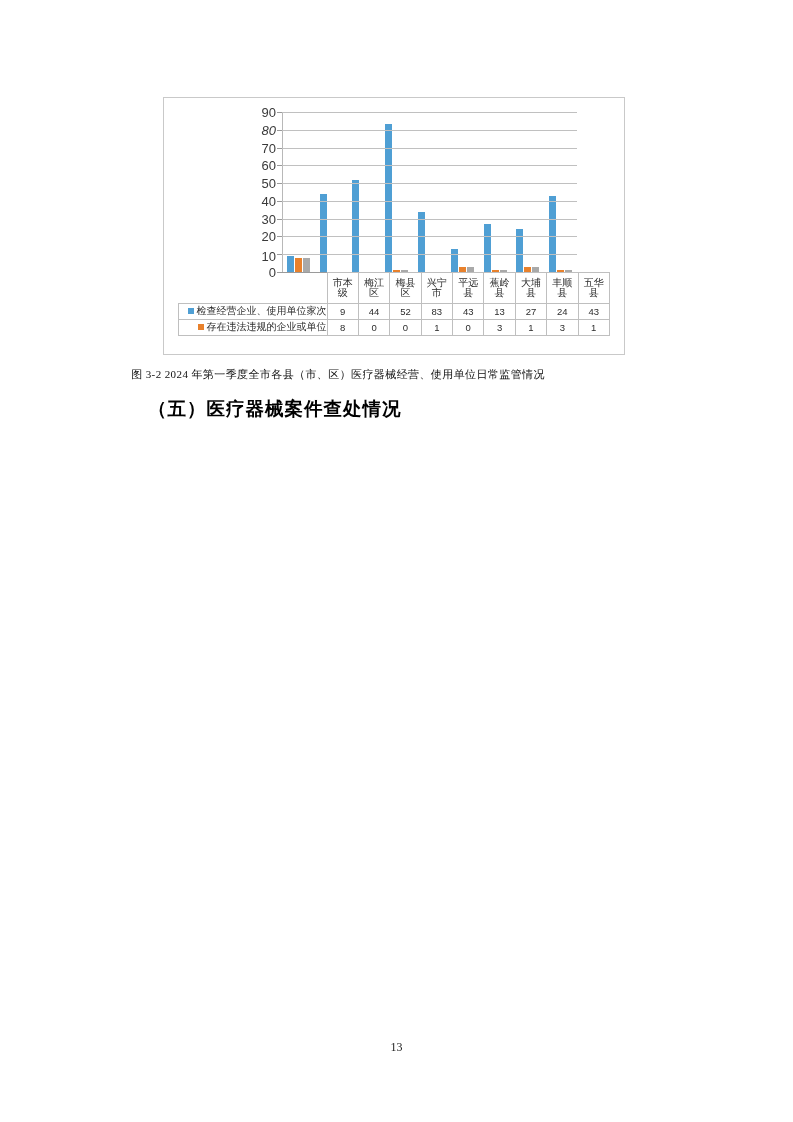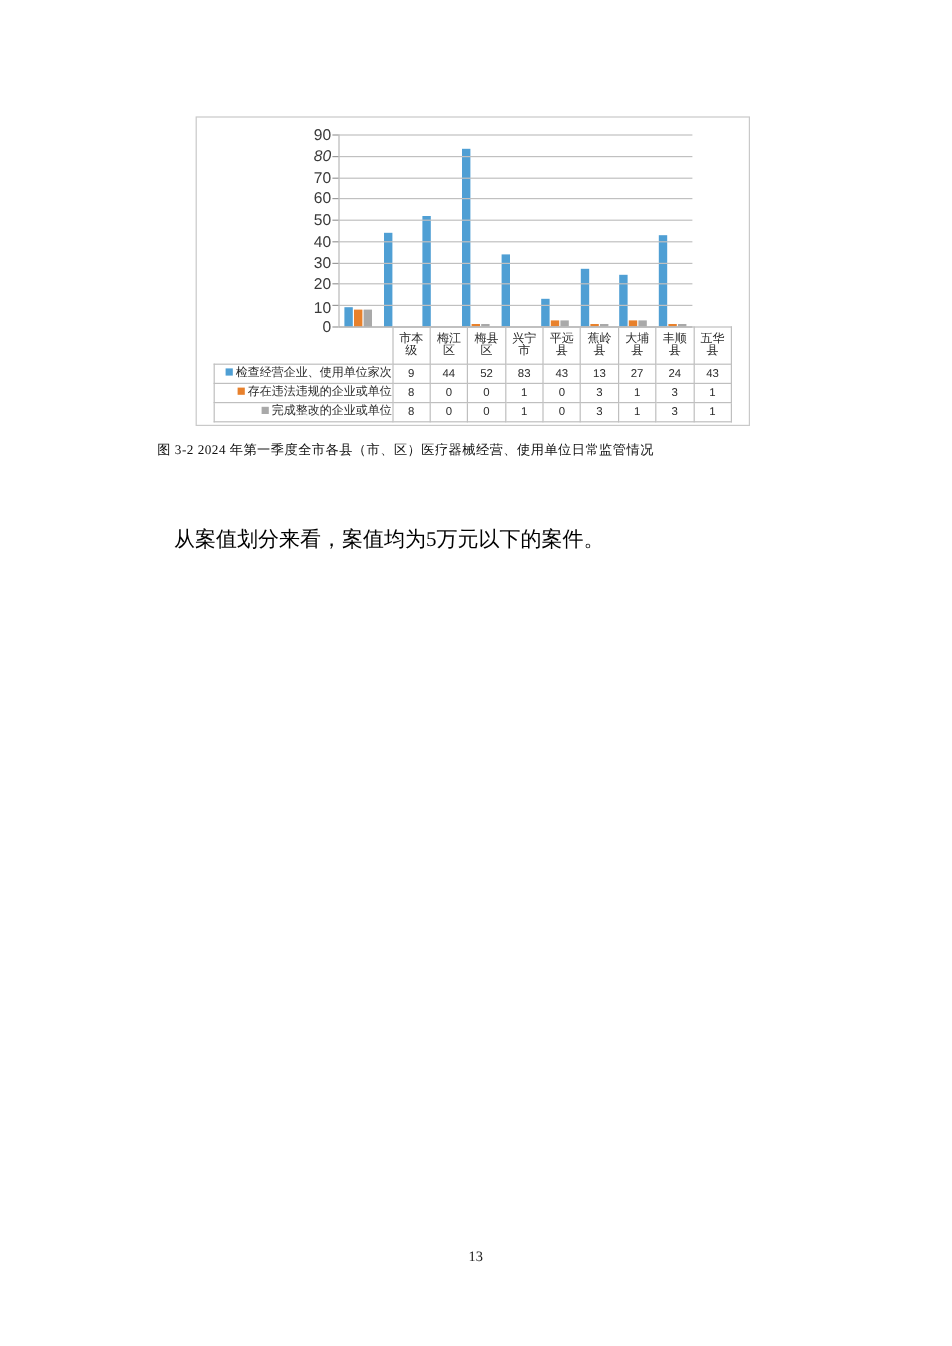--- a/index.html
+++ b/index.html
@@ -356,40 +356,28 @@
               <td>8</td>
               <td>0</td>
               <td>0</td>
               <td>1</td>
               <td>0</td>
               <td>3</td>
               <td>1</td>
               <td>3</td>
               <td>1</td>
             </tr>
-            <tr>
-              <td class="legend-cell"><span class="lg-swatch" style="background: rgb(169, 169, 169);"></span><span>完成整改的企业或单位</span></td>
-              <td>8</td>
-              <td>0</td>
-              <td>0</td>
-              <td>1</td>
-              <td>0</td>
-              <td>3</td>
-              <td>1</td>
-              <td>3</td>
-              <td>1</td>
-            </tr>
           </tbody>
       </table>
 
     </div>
   </div>
 
   <div class="fig-caption">图 3-2  2024 年第一季度全市各县（市、区）医疗器械经营、使用单位日常监管情况</div>
 
+  <div class="section-heading">（五）医疗器械案件查处情况</div>
 
   <div class="body-text">
-      <p>从案值划分来看，案值均为5万元以下的案件。</p>
     </div>
 
   <div class="page-number">13</div>
 
 </div>
 
 </body></html>

